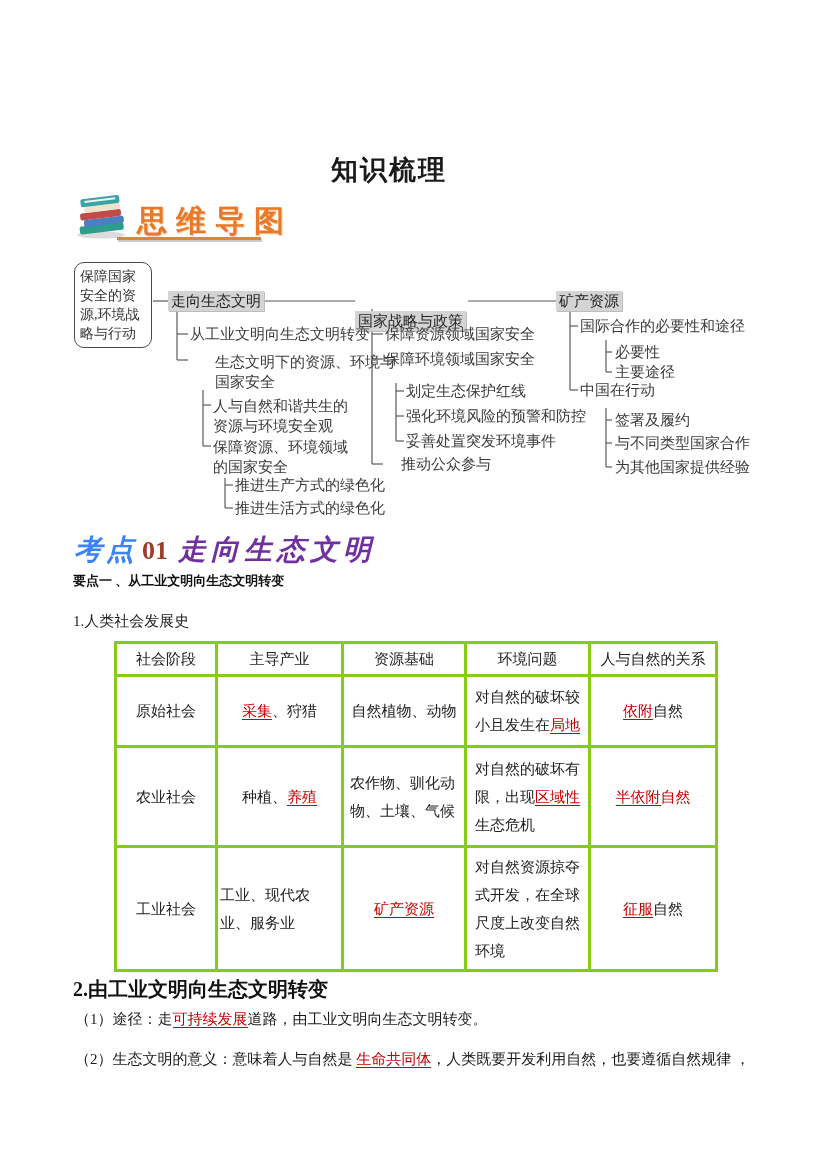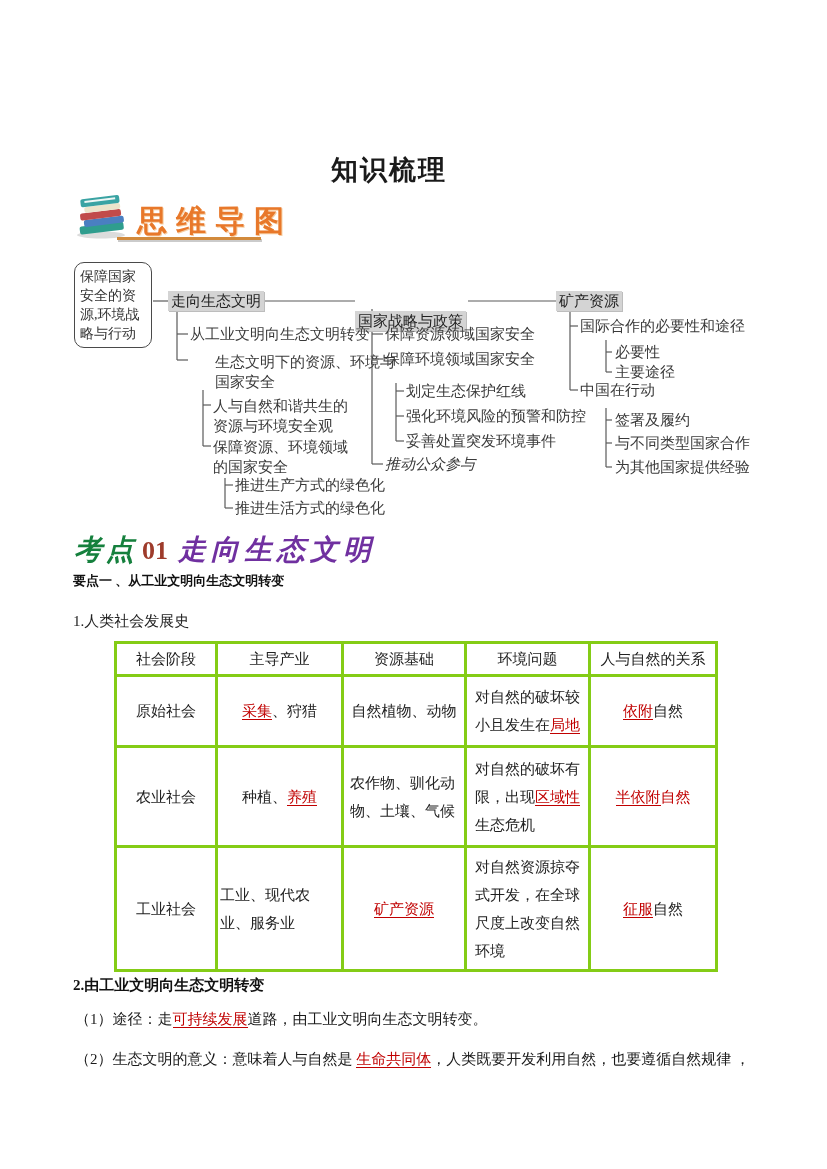--- a/index.html
+++ b/index.html
@@ -24,39 +24,39 @@
   .mm-lines line{stroke:#5a5a5a;stroke-width:1.2;}
   .mm-root{position:absolute;left:74px;top:262px;width:66px;
     border:1.5px solid #4a4a4a;border-radius:10px;padding:4px 5px;
     font-size:14px;line-height:19px;word-break:break-all;color:#333;}
   .mm-node{position:absolute;font-size:15px;line-height:17px;color:#3a3a3a;white-space:nowrap;}
   .mm-node.wrap{white-space:normal;word-break:break-all;line-height:20px;}
   .mm-main{position:absolute;font-size:15px;line-height:20px;color:#222;
     background:#d4d4d4;padding:0 3px;white-space:nowrap;box-shadow:1px 1px 0 #bdbdbd;}
   
   .kd{position:absolute;left:74px;top:531px;white-space:nowrap;}
-  .kd-pre{font-size:28px;font-weight:bold;font-style:italic;color:#15803d;letter-spacing:4px;}
+  .kd-pre{font-size:28px;font-weight:bold;font-style:italic;color:#3b82f6;letter-spacing:4px;}
   .kd-num{font-size:26px;font-weight:bold;color:#9e3b2b;margin:0 2px 0 4px;}
   .kd-title{font-size:28px;font-weight:bold;font-style:italic;color:#7030a0;letter-spacing:5px;margin-left:8px;}
   .yaodian{position:absolute;left:73px;top:572px;font-size:13px;font-weight:bold;color:#111;}
   .list-title{position:absolute;left:73px;top:612px;font-size:15px;color:#222;}
   
   table.soc{position:absolute;left:114px;top:641px;border-collapse:collapse;
     table-layout:fixed;width:601px;font-size:15px;color:#222;
     border:2px solid #3c3c3c;}
   table.soc th,table.soc td{border:3px solid #84cc16;text-align:center;vertical-align:middle;}
   table.soc th{font-weight:normal;height:28px;border-bottom-width:2px;}
   table.soc td{line-height:28px;padding:4px 6px;margin-top:12px;}
   td.c1{padding:20px 2px!important;}
   td.c3{padding:4px 8px!important;}
   td.tl{text-align:left!important;word-break:break-all;}
   .hl{color:#c00000;border-bottom:1px solid #c00000;}
   .red{color:#c00000;}
   
-  .p2-title{position:absolute;left:73px;top:976px;font-size:15px;font-weight:bold;color:#111;}
+  .p2-title{position:absolute;left:73px;top:976px;font-size:20px;font-weight:bold;color:#111;}
   .p2-line{position:absolute;left:75px;font-size:15px;color:#1a1a1a;white-space:nowrap;}
 </style>
 </head>
 <body>
 
 <div class="page">
 
   <div class="doc-subtitle">知识梳理</div>
 
   <svg class="books-icon" width="56" height="50" viewBox="0 0 56 50">
@@ -127,21 +127,21 @@
     <div class="mm-node wrap" style="left:213px;top:396px;width:142px;">人与自然和谐共生的资源与环境安全观</div>
     <div class="mm-node wrap" style="left:213px;top:437px;width:142px;">保障资源、环境领域的国家安全</div>
     <div class="mm-node" style="left:235px;top:477px;">推进生产方式的绿色化</div>
     <div class="mm-node" style="left:235px;top:500px;">推进生活方式的绿色化</div>
 
     <div class="mm-node" style="left:385px;top:326px;">保障资源领域国家安全</div>
     <div class="mm-node" style="left:385px;top:351px;">保障环境领域国家安全</div>
     <div class="mm-node" style="left:406px;top:383px;">划定生态保护红线</div>
     <div class="mm-node" style="left:406px;top:408px;">强化环境风险的预警和防控</div>
     <div class="mm-node" style="left:406px;top:433px;">妥善处置突发环境事件</div>
-    <div class="mm-node" style="left:385px;top:456px;font-style:italic;">推动公众参与</div>
+    <div class="mm-node" style="left:401px;top:456px;">推动公众参与</div>
 
     <div class="mm-node" style="left:580px;top:318px;">国际合作的必要性和途径</div>
     <div class="mm-node" style="left:615px;top:344px;">必要性</div>
     <div class="mm-node" style="left:615px;top:364px;">主要途径</div>
     <div class="mm-node" style="left:580px;top:382px;">中国在行动</div>
     <div class="mm-node" style="left:615px;top:412px;">签署及履约</div>
     <div class="mm-node" style="left:615px;top:435px;">与不同类型国家合作</div>
     <div class="mm-node" style="left:615px;top:459px;">为其他国家提供经验</div>
   </div>
 

